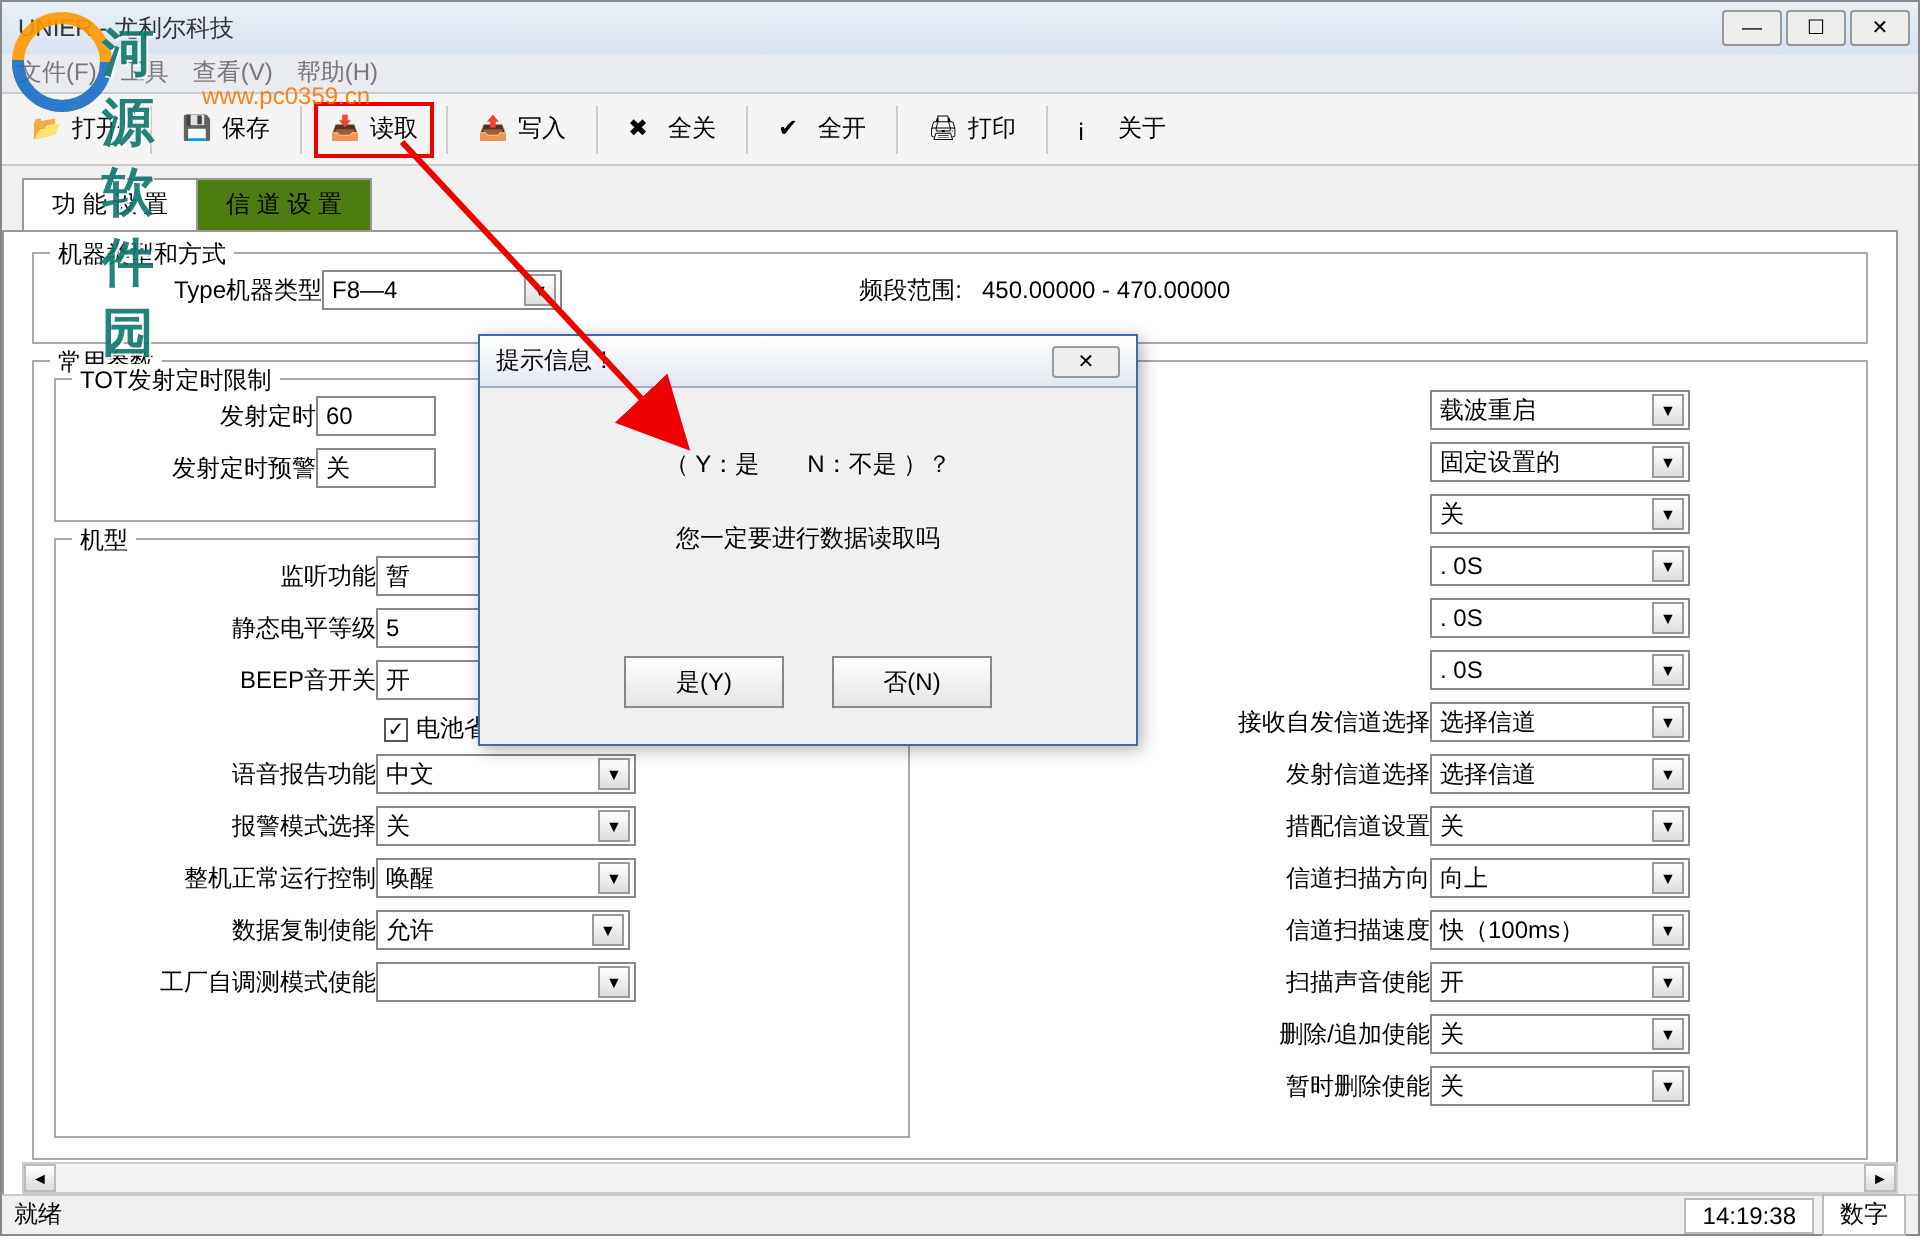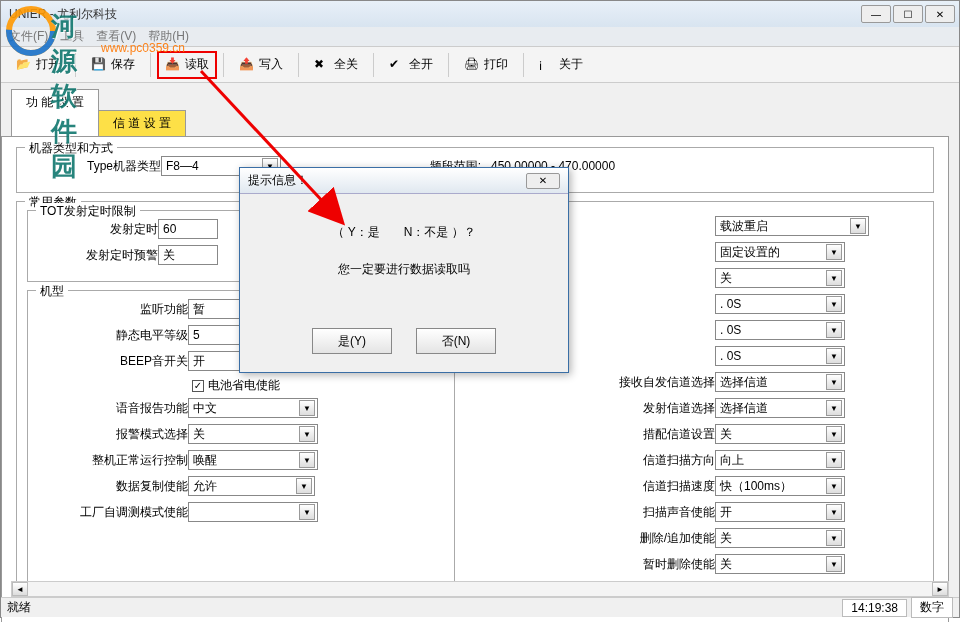--- a/index.html
+++ b/index.html
@@ -16,21 +16,21 @@
 .menubar span { cursor: pointer; }
 
 .toolbar { height: 36px; background: #f4f4f4; border-bottom: 1px solid #ccc; display: flex; align-items: center; padding: 0 6px; gap: 4px; }
 .tool-btn { height: 28px; padding: 0 8px; display: flex; align-items: center; gap: 4px; border: 1px solid transparent; cursor: pointer; }
 .tool-btn.highlight { border: 2px solid #e00; padding: 0 6px; }
 .tool-sep { width: 1px; height: 24px; background: #ccc; margin: 0 2px; }
 .tool-icon { width: 16px; height: 16px; display: inline-block; }
 
 .tabs { display: flex; padding: 6px 10px 0 10px; }
 .tab { padding: 4px 14px; border: 1px solid #999; border-bottom: none; background: #fff; cursor: pointer; font-size: 12px; margin-right: -1px; }
-.tab.inactive { background: #fde047; margin-top: 21px; }
+.tab.inactive { background: #4d7c0f; }
 
 .content { background: #fff; margin: 0 10px 6px 0; border: 1px solid #999; height: 488px; padding: 10px 14px; position: relative; overflow: hidden; }
 
 .group { border: 1px solid #aaa; padding: 8px 10px 10px 10px; margin-bottom: 8px; position: relative; }
 .group-title { position: absolute; top: -8px; left: 8px; background: #fff; padding: 0 4px; font-size: 12px; }
 
 .row { display: flex; align-items: center; margin-bottom: 6px; }
 .label { text-align: right; font-size: 12px; }
 .combo { border: 1px solid #888; background: #fff; height: 20px; display: flex; align-items: center; padding: 0 2px 0 4px; font-size: 12px; position: relative; }
 .combo-arrow { width: 16px; height: 16px; border: 1px solid #999; background: linear-gradient(#fff,#ddd); display: flex; align-items: center; justify-content: center; margin-left: auto; font-size: 8px; cursor: pointer; }
@@ -238,21 +238,21 @@
                   <span></span>
                   <div class="combo-arrow">▼</div>
                 </div>
               </div>
           </div>
         </div>
 
         <div class="col" style="padding-top:6px">
           <div class="row">
               <div class="label" style="width:220px"></div>
-              <div class="combo" style="width:154px">
+              <div class="combo" style="width:130px">
                 <span>载波重启</span>
                 <div class="combo-arrow">▼</div>
               </div>
             </div>
           <div class="row">
               <div class="label" style="width:220px"></div>
               <div class="combo" style="width:130px">
                 <span>固定设置的</span>
                 <div class="combo-arrow">▼</div>
               </div>

